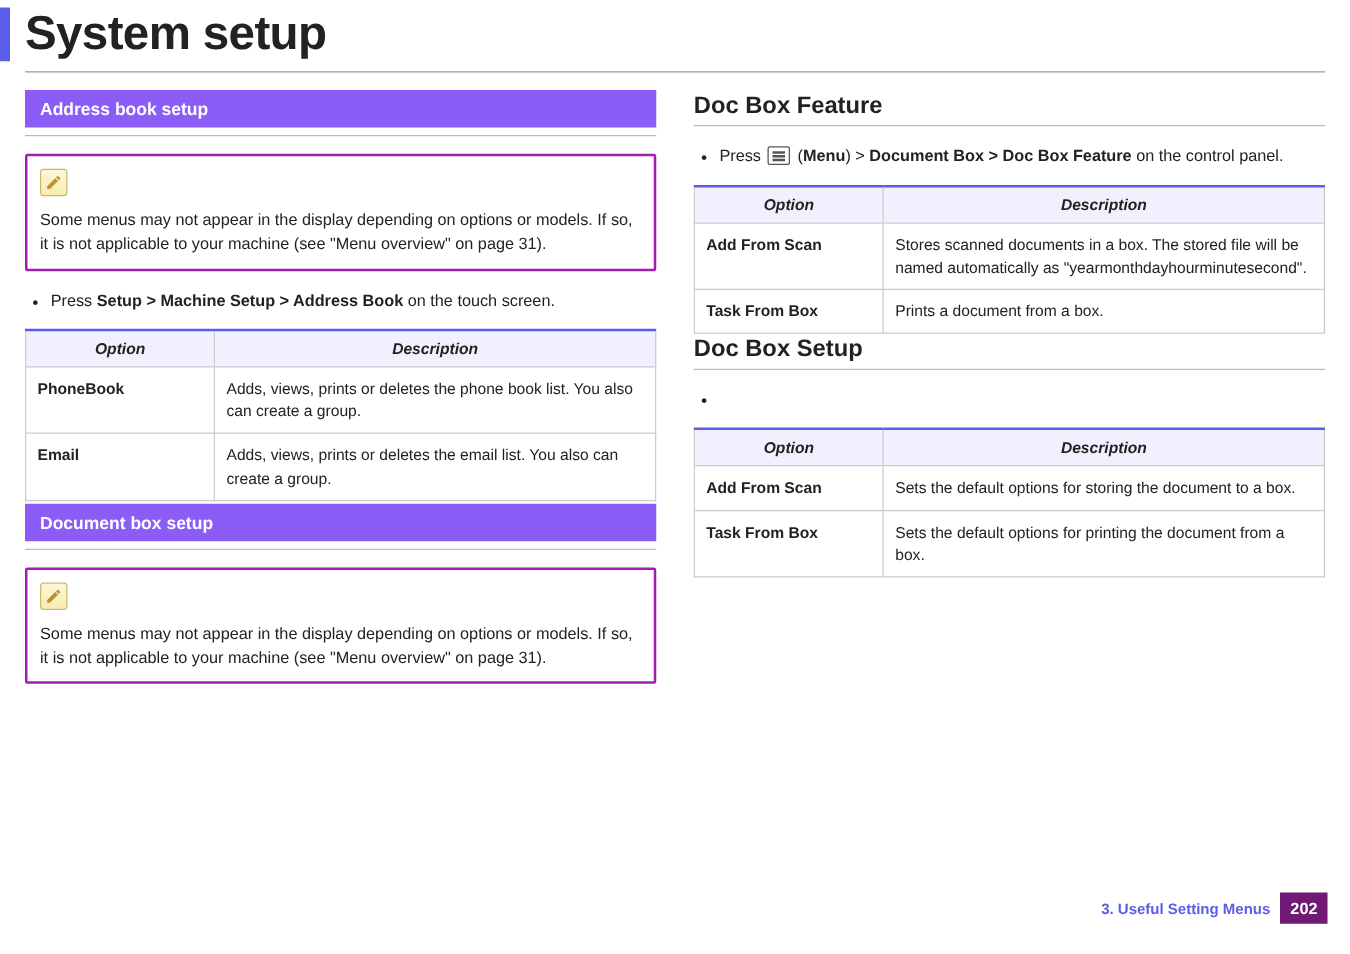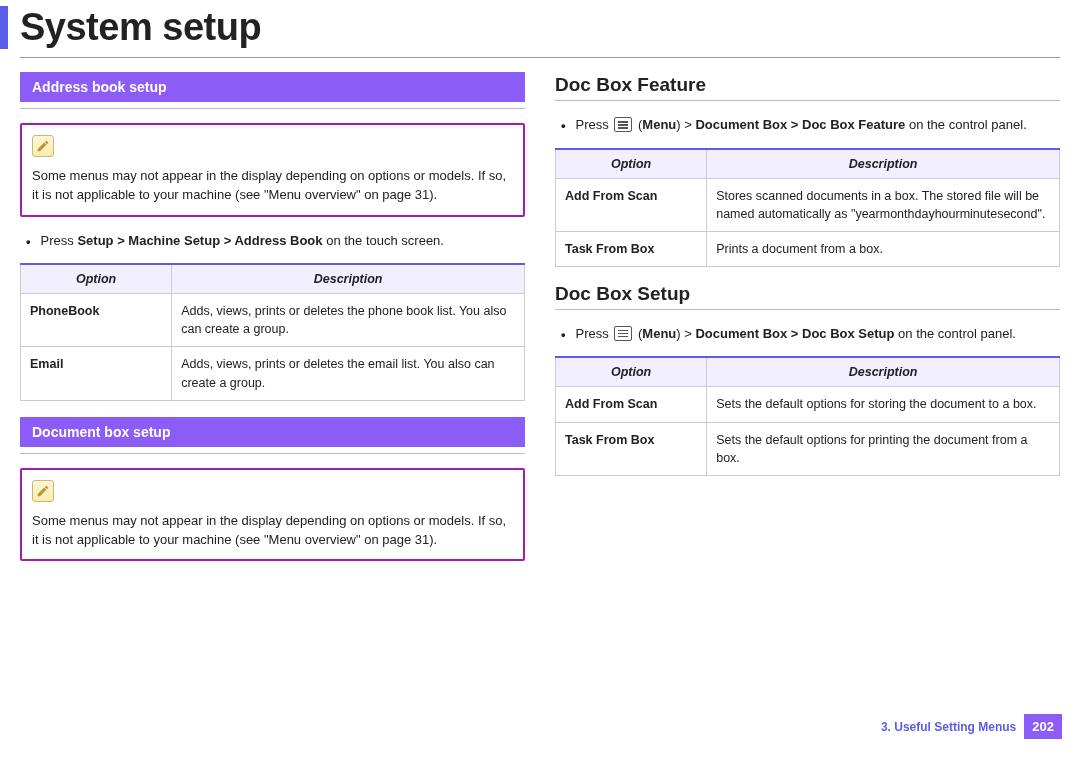--- a/index.html
+++ b/index.html
@@ -87,21 +87,21 @@
     content: "";
     position: absolute;
     left: 3px; top: 3px;
     width: 10px; height: 1.5px;
     background: #555;
     box-shadow: 0 3px 0 #555, 0 6px 0 #555;
   }
   table.opts {
     width: 100%;
     border-collapse: collapse;
-    margin-bottom: 16px;
+    margin-bottom: 2px;
     font-size: 12.5px;
   }
   table.opts th {
     background: #f2f0ff;
     border-top: 2px solid #5a5de8;
     border-bottom: 1px solid #ccc;
     border-left: 1px solid #ccc;
     border-right: 1px solid #ccc;
     font-style: italic;
     font-weight: 700;
@@ -130,21 +130,21 @@
   .footer {
     position: absolute;
     bottom: 24px; right: 18px;
     display: flex;
     align-items: stretch;
     gap: 8px;
     font-size: 12px;
   }
   .footer-text { color: #5a5de8; font-weight: 700; align-self: center;}
   .footer-page {
-    background: #8b5cf6;
+    background: #701a75;
     color: #fff;
     font-weight: 700;
     padding: 5px 8px;
     font-size: 13px;
   }
   b { font-weight: 700; text-align: right; }
 </style>
 </head>
 <body>
 
@@ -235,23 +235,20 @@
         <td>Prints a document from a box.</td>
       </tr>
     </tbody>
       </table>
 
     <div class="subheading">Doc Box Setup</div>
     <hr class="sub-rule">
 
     <div class="bullet-line">
       <span class="bullet-dot">•</span>
-      <span>
-        <span>Press </span><span class="menu-icon"></span> (<b>Menu</b>) &gt; <b>Document Box &gt; Doc Box Setup</b><span> on the control panel.</span>
-      </span>
     </div>
 
     <table class="opts">
       <tbody>
           <tr>
         <th>Option</th>
         <th>Description</th>
       </tr>
       <tr>
         <td class="optname">Add From Scan</td>

